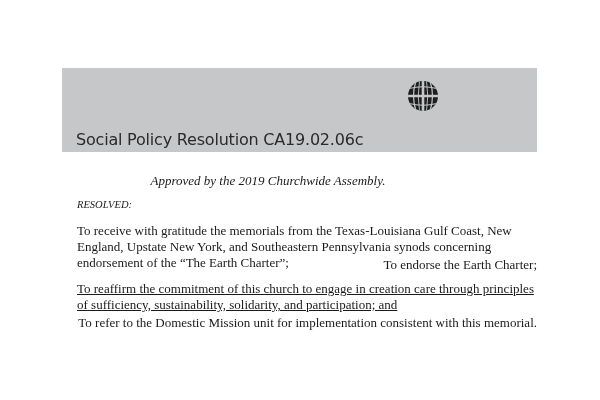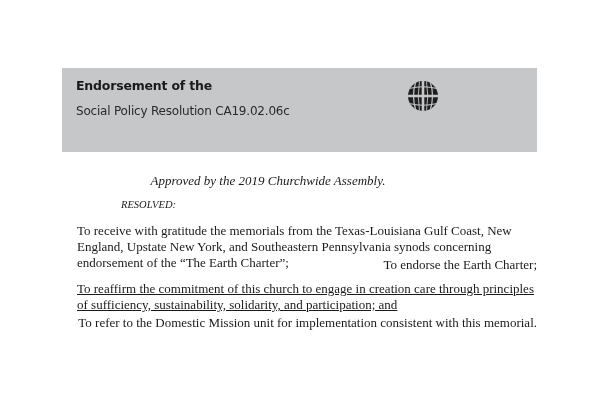--- a/index.html
+++ b/index.html
@@ -28,23 +28,23 @@
       font-family: "DejaVu Sans", sans-serif;
       font-weight: bold;
       font-size: 12.5px;
       line-height: 20px;
       color: #1a1a1a;
       letter-spacing: -0.2px;
     }
     .banner-subtitle {
       position: absolute;
       left: 14px;
-      top: 35px;
+      top: 64px;
       font-family: "DejaVu Sans", sans-serif;
-      font-size: 12px;
+      font-size: 16px;
       line-height: 16px;
       color: #2a2a2a;
       letter-spacing: -0.2px;
     }
     .logo {
       position: absolute;
       left: 345px;
       top: 12px;
       display: flex;
       align-items: center;
@@ -73,42 +73,40 @@
       color: #1a1a1a;
     }
     .resolved {
       position: absolute;
       left: 77px;
       top: 199px;
       font-family: "Liberation Serif", serif;
       font-style: italic;
       font-size: 10.5px;
       color: #1a1a1a;
-      margin-left: 44px;
     }
     .para {
       position: absolute;
       left: 77px;
       width: 460px;
       font-family: "Liberation Serif", serif;
       font-size: 13px;
       line-height: 16px;
       color: #1a1a1a;
     }
     .p1 { top: 223px; }
     .p2 { top: 257px; text-align: right; }
     .p3 { top: 281px; text-decoration: underline; }
     .p4 { top: 315px; text-align: right; }
   </style>
 </head>
 <body>
 
 <div class="banner">
   <div class="banner-title">
-    <div>Endorsement of the</div>
   </div>
   <div class="banner-subtitle">Social Policy Resolution CA19.02.06c</div>
 
   <div class="logo">
     <svg class="logo-mark" viewBox="0 0 32 32">
       <defs>
         <clipPath id="globeClip">
             <circle cx="16" cy="16" r="15"></circle>
           </clipPath>
       </defs>

